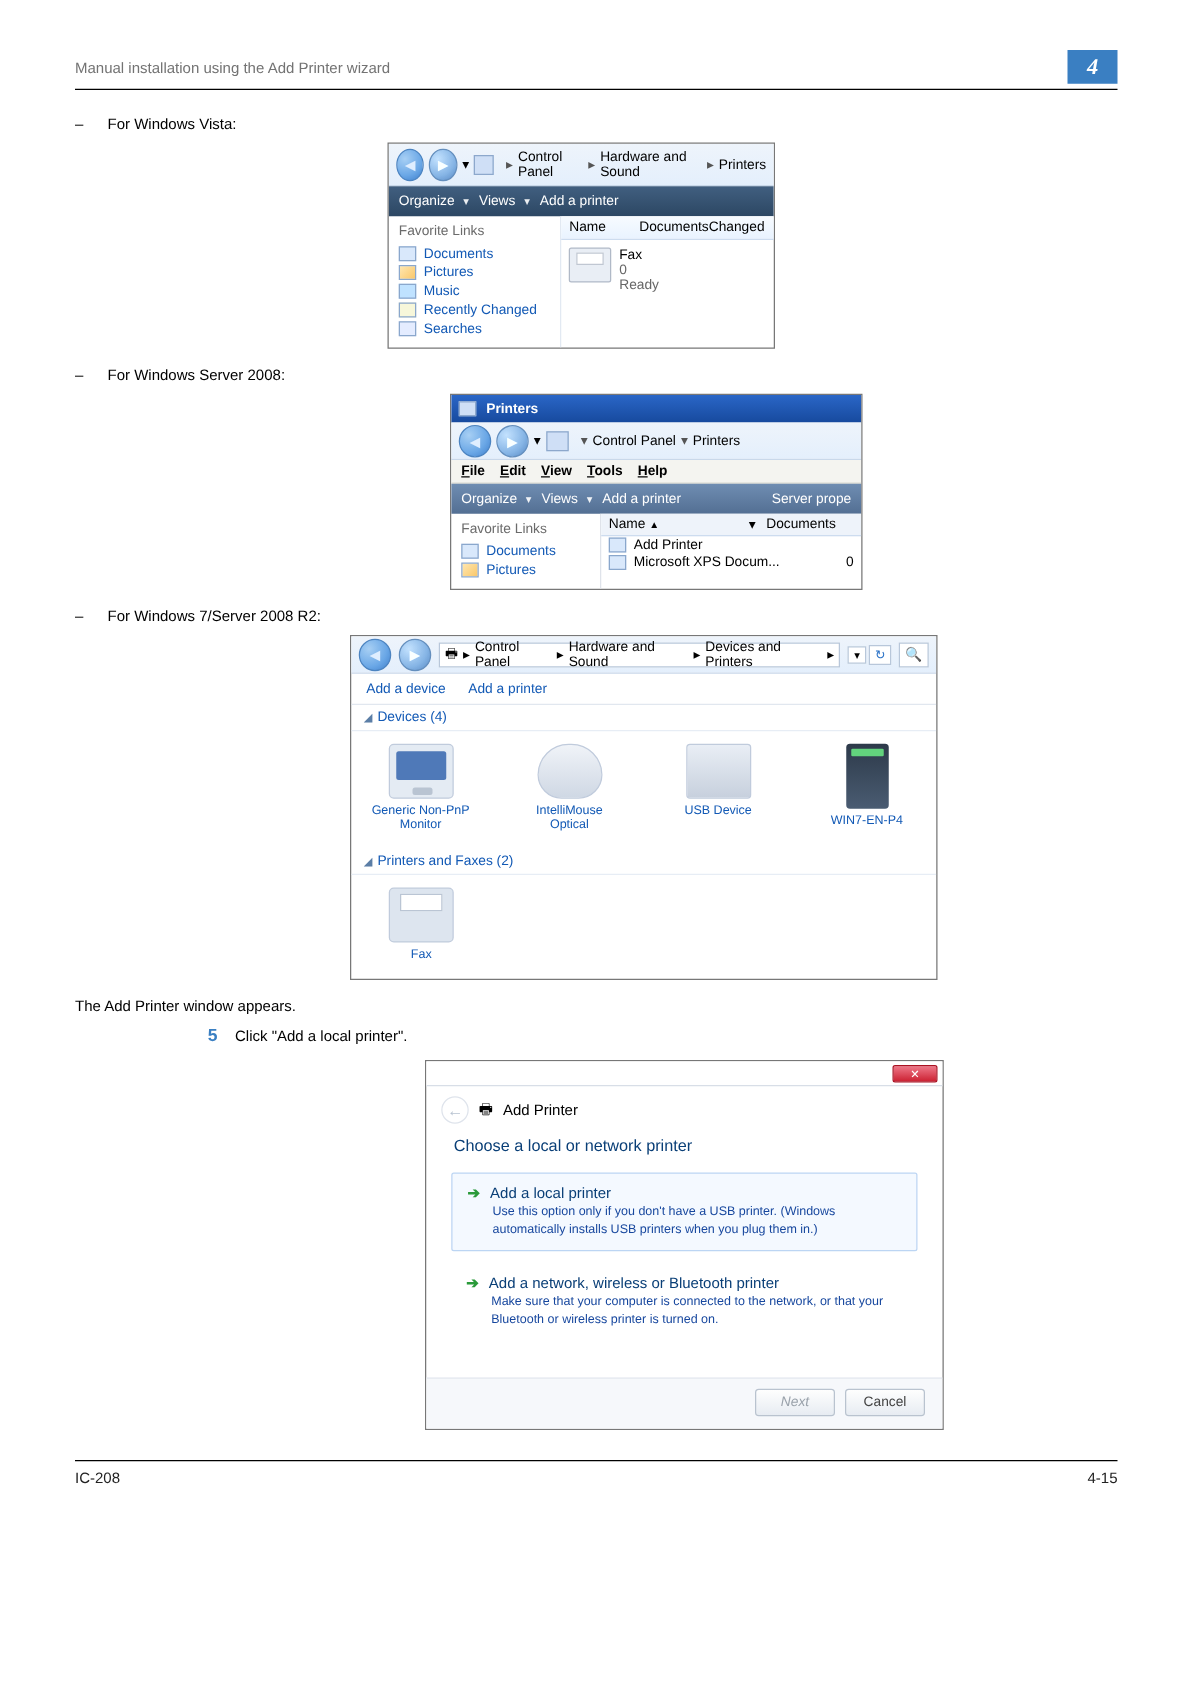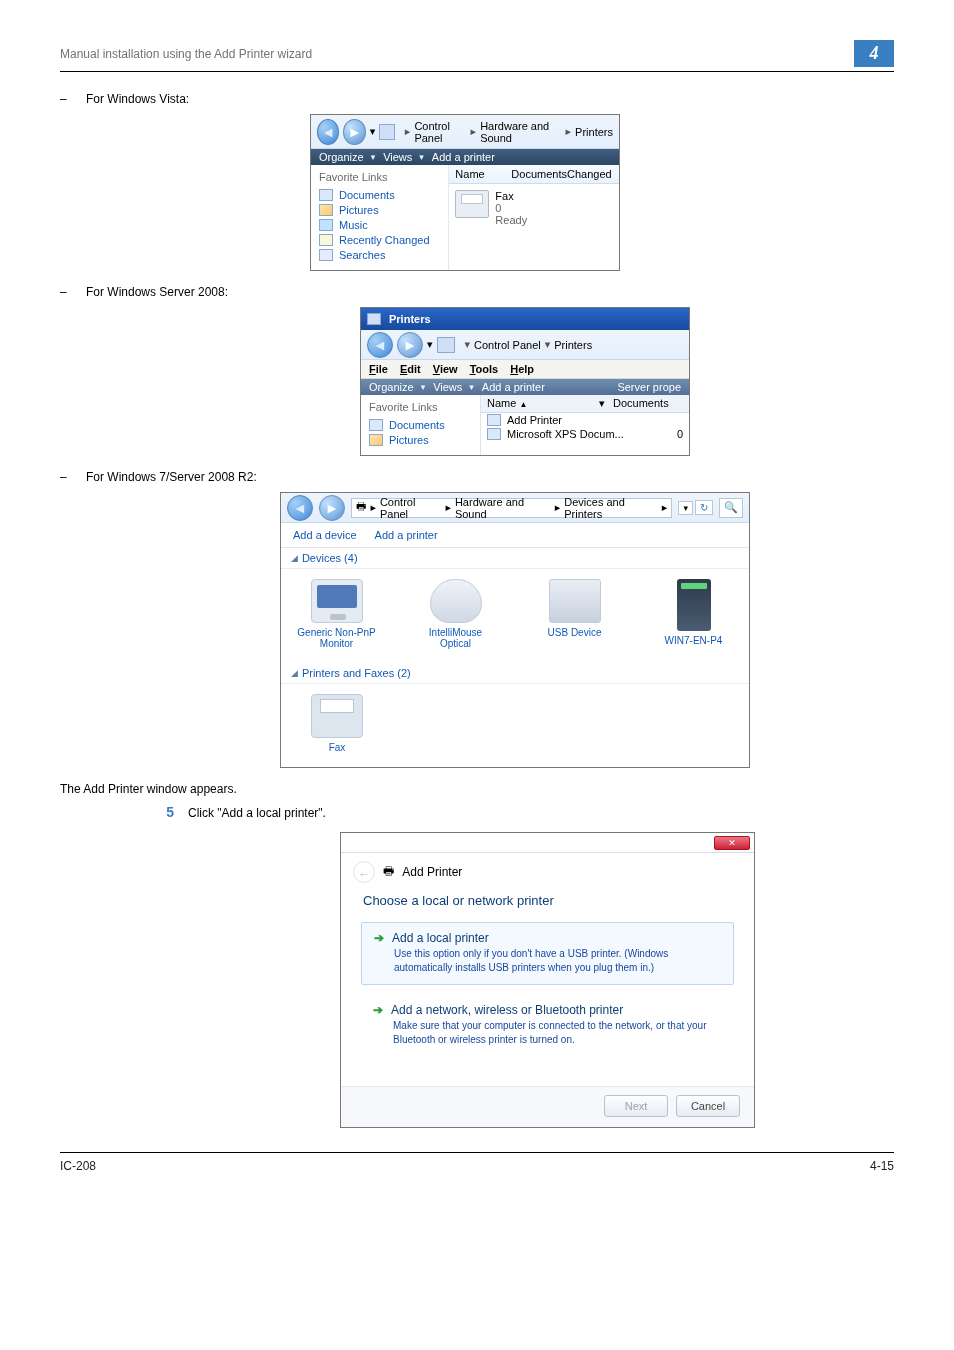--- a/index.html
+++ b/index.html
@@ -95,21 +95,21 @@
   }
   .navbtn.dim { filter: grayscale(0.3) brightness(1.1); }
   .crumbs { display:flex; align-items:center; gap:4px; font-size:11px; margin-left:4px; }
   .crumbs .sep { color:#555; }
   .crumbs a { color:#000; text-decoration:none; }
   .prt-icon {
     width:18px;height:16px;display:inline-block;background:#cfdff6;border:1px solid #8da8cc;position:relative;margin-right:2px;
   }
   .vista .toolbar, .srv08 .toolbar {
     background: linear-gradient(#415f80,#2c4763);
-    color:#fff; height:16px; display:flex; align-items:center; padding:0 8px; gap:8px; font-size:11px;
+    color:#fff; height:16px; display:flex; align-items:center; padding:12px 8px; gap:8px; font-size:11px;
   }
   .tb-item { display:flex; align-items:center; gap:4px; }
   .tb-drop::after { content:"▾"; font-size:9px; margin-left:3px; opacity:.9; }
   .vista .body { display:flex; }
   .v-left { width:140px; padding:6px 8px; border-right:1px solid #e2e9f2; }
   .v-left .lbl { color:#6b6b6b; margin-bottom:6px; }
   .v-link { display:flex; align-items:center; gap:6px; color:#1259b5; margin:3px 0; }
   .v-right { flex:1; }
   .v-cols {
     display:grid; grid-template-columns: 56px 1fr 46px;
@@ -174,21 +174,21 @@
   .addp .section-title { color:#0a3f77;font-size:13px;padding:2px 22px 10px; }
   .addp .option {
     margin:4px 20px 10px;padding:8px 12px 10px;
   }
   .addp .option.sel { border:1px solid #bcd5f3;background:#f4f9ff;border-radius:2px; }
   .opt-head { display:flex;align-items:center;gap:8px;color:#0a3f77;font-size:12px;margin-bottom:2px; }
   .arrow { color:#2a9a3a;font-weight:bold; }
   .opt-desc { font-size:10px;color:#17479e;margin-left:20px;line-height:1.35; max-width:340px; }
   .addp .btnrow { display:flex;justify-content:flex-end;gap:8px;padding:8px 14px 10px;border-top:1px solid #e3e8ef;background:#f6f8fb; }
   .btn { min-width:64px;height:22px;border:1px solid #b9c3cf;background:linear-gradient(#fefefe,#e7ecf2);border-radius:3px;font-size:11px;padding:0 12px;display:flex;align-items:center;justify-content:center;color:#444; }
-  .btn.disabled { color:#9aa2ab; }
+  .btn.disabled { color:#9aa2ab;font-style:italic; }
 
   
   .ftr-rule { border:none;border-top:1px solid #000;margin:24px 0 6px; }
   .ftr-row { display:flex;justify-content:space-between;font-size:12px;color:#222; }
 </style>
 </head>
 <body>
 
 <div class="page">
   <div class="hdr-row">

